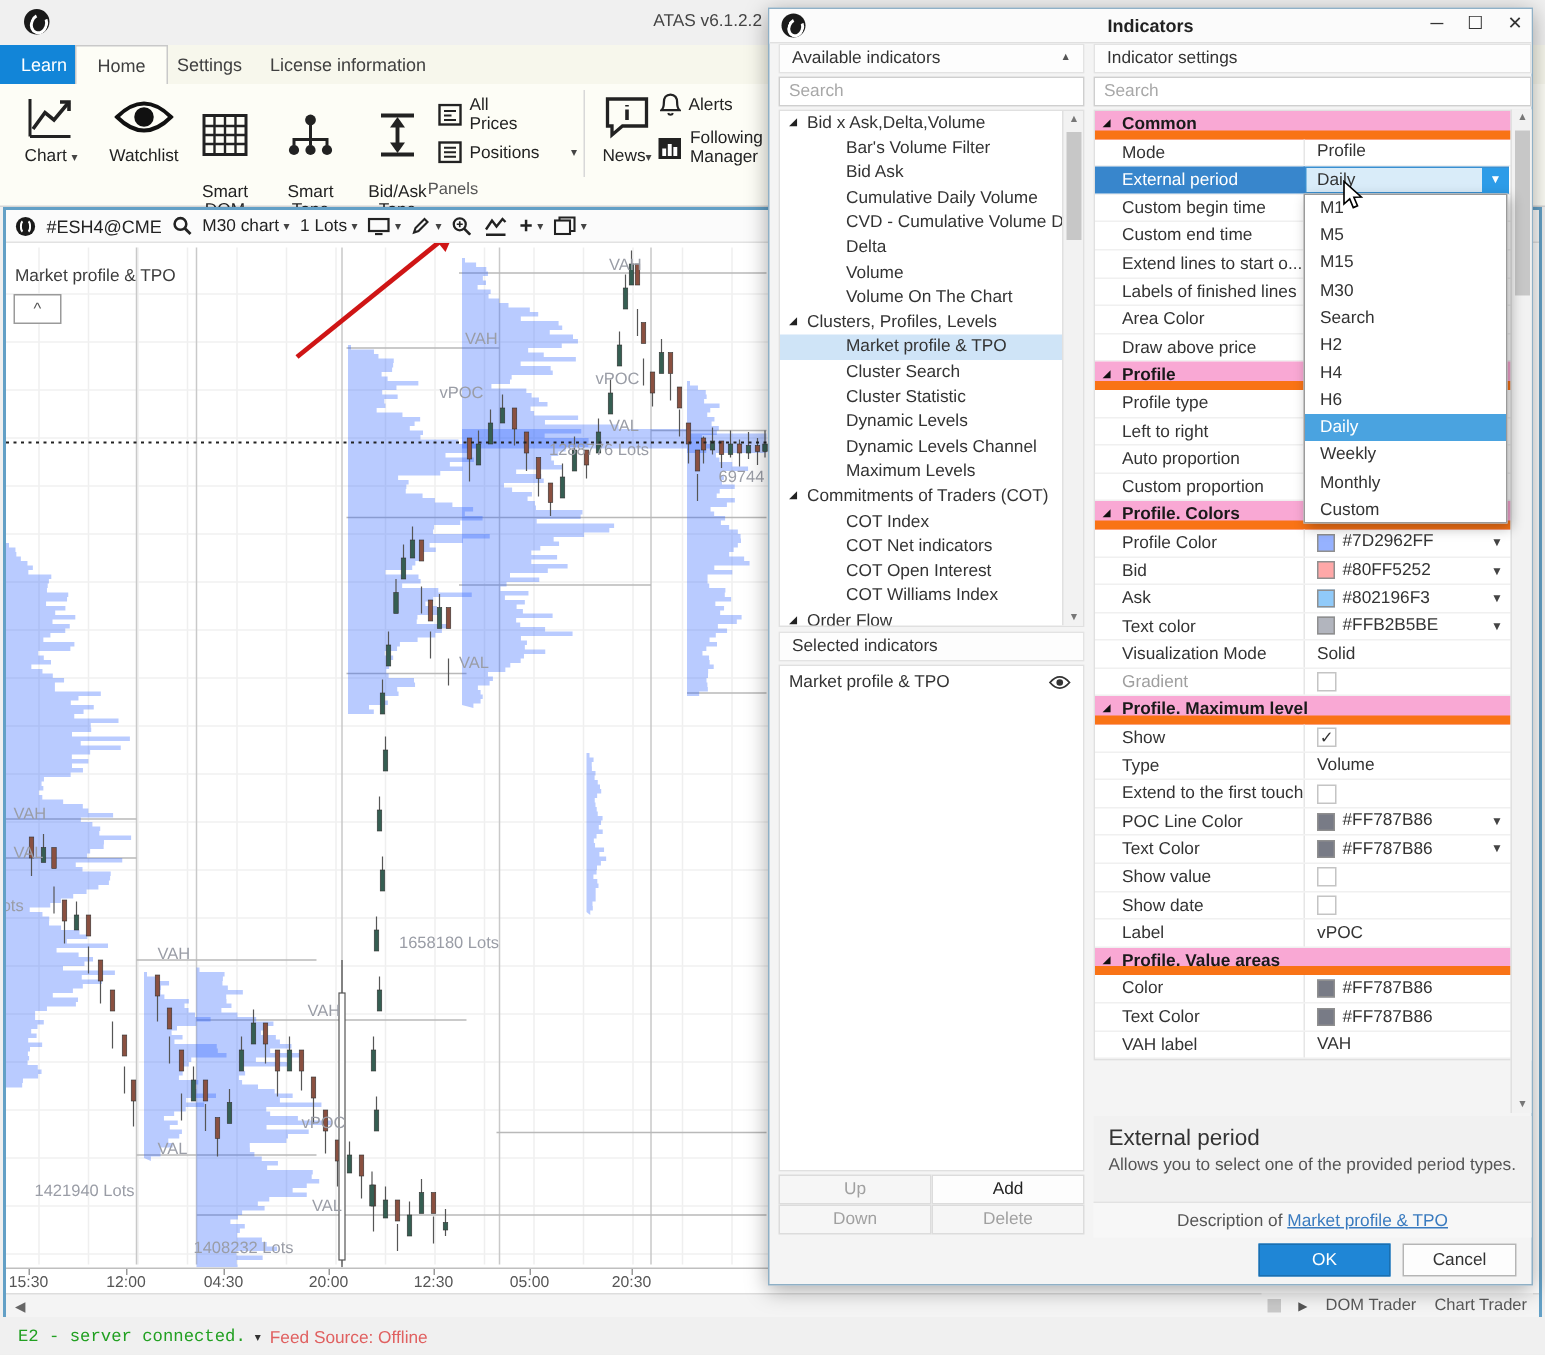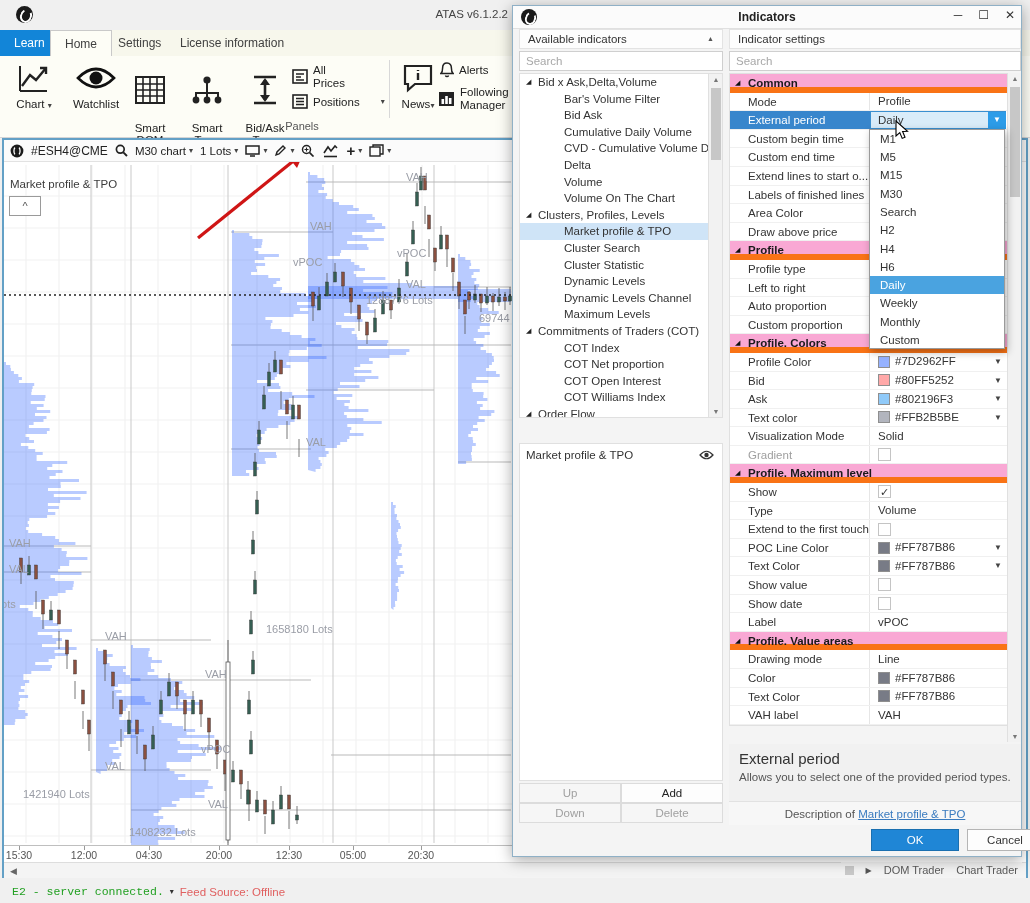--- a/index.html
+++ b/index.html
@@ -90,21 +90,21 @@
 
   #dropdown { position:absolute; left:356px; top:122.8px; width:136px; height:220px; background:#fff; border:1px solid #9a9a9a; box-shadow:2px 3px 8px rgba(0,0,0,.3); z-index:20; }
   .dd-item { height:18.3px; line-height:18.3px; padding-left:10px; color:#333; font-size:11.5px; }
   .dd-item.sel { background:#4aa3e0; color:#fff; }
 
   #desc-block { position:absolute; left:216px; top:738px; width:292px; height:57px; background:#f1f1f1; padding:6px 10px; }
   #desc-title { font-size:15px; color:#333; }
   #desc-text { font-size:11.5px; color:#555; margin-top:4px; }
   #desc-link-row { position:absolute; left:216px; top:795px; width:292px; height:24px; background:#f7f7f7; border-top:1px solid #e2e2e2; text-align:center; line-height:24px; font-size:11.5px; color:#555; }
   #desc-link-row a { color:#3a7bbf; text-decoration:underline; }
-  .dlg-btn { position:absolute; top:823px; height:22px; text-align:center; line-height:20px; font-size:11.5px;margin-left:32px; }
+  .dlg-btn { position:absolute; top:823px; height:22px; text-align:center; line-height:20px; font-size:11.5px; }
   #ok-btn { left:326px; width:88px; background:#1f86d6; border:1px solid #1a6fb0; color:#fff; }
   #cancel-btn { left:422px; width:76px; background:#fdfdfd; border:1px solid #b5b5b5; color:#333; }
 
   #cursor { position:absolute; left:895px; top:120px; z-index:40; }
 </style>
 </head>
 <body>
 
 <div id="app">
 
@@ -603,32 +603,33 @@
           <div class="tree-row" style="padding-left: 44px;"><span>Volume On The Chart</span></div>
           <div class="tree-row" style="padding-left: 18px;"><span class="tree-tri">◢</span><span>Clusters, Profiles, Levels</span></div>
           <div class="tree-row sel" style="padding-left: 44px;"><span>Market profile &amp; TPO</span></div>
           <div class="tree-row" style="padding-left: 44px;"><span>Cluster Search</span></div>
           <div class="tree-row" style="padding-left: 44px;"><span>Cluster Statistic</span></div>
           <div class="tree-row" style="padding-left: 44px;"><span>Dynamic Levels</span></div>
           <div class="tree-row" style="padding-left: 44px;"><span>Dynamic Levels Channel</span></div>
           <div class="tree-row" style="padding-left: 44px;"><span>Maximum Levels</span></div>
           <div class="tree-row" style="padding-left: 18px;"><span class="tree-tri">◢</span><span>Commitments of Traders (COT)</span></div>
           <div class="tree-row" style="padding-left: 44px;"><span>COT Index</span></div>
-          <div class="tree-row" style="padding-left: 44px;"><span>COT Net proportion</span></div>
+          <div class="tree-row" style="padding-left: 44px;"><span>COT Net indicators</span></div>
           <div class="tree-row" style="padding-left: 44px;"><span>COT Open Interest</span></div>
           <div class="tree-row" style="padding-left: 44px;"><span>COT Williams Index</span></div>
           <div class="tree-row" style="padding-left: 18px;"><span class="tree-tri">◢</span><span>Order Flow</span></div>
         </div>
       <div class="vscroll">
         <span class="a" style="top:2px;">▲</span>
         <div class="thumb" style="top:14px;height:72px;"></div>
         <span class="a" style="bottom:2px;">▼</span>
       </div>
     </div>
 
+    <div class="panel-hdr" id="selected-hdr">Selected indicators</div>
     <div id="selected-list">
       <div class="sel-item">
         <span>Market profile &amp; TPO</span>
         <svg style="position:absolute;right:8px;top:6px;" width="15" height="10" viewBox="0 0 15 10">
             <path d="M1 5 Q7.5 -2.5 14 5 Q7.5 12.5 1 5 Z" fill="none" stroke="#333" stroke-width="1.2"></path>
             <circle cx="7.5" cy="5" r="2.2" fill="#333"></circle>
           </svg>
       </div>
     </div>
 
@@ -819,26 +820,20 @@
           </div>
         </div>
         <div class="set-row">
           <div class="lab">Label</div>
           <div class="val">
             <span>vPOC</span>
           </div>
         </div>
         <div class="set-row group">
           <div class="g" style="width: 100%;"><span class="g-tri">◢</span><span>Profile. Value areas</span></div>
-        </div>
-        <div class="set-row">
-          <div class="lab">Drawing mode</div>
-          <div class="val">
-            <span>Line</span>
-          </div>
         </div>
         <div class="set-row">
           <div class="lab">Color</div>
           <div class="val">
             <div class="swatch" style="background: rgb(120, 123, 134);"></div>
             <span>#FF787B86</span>
           </div>
         </div>
         <div class="set-row">
           <div class="lab">Text Color</div>

